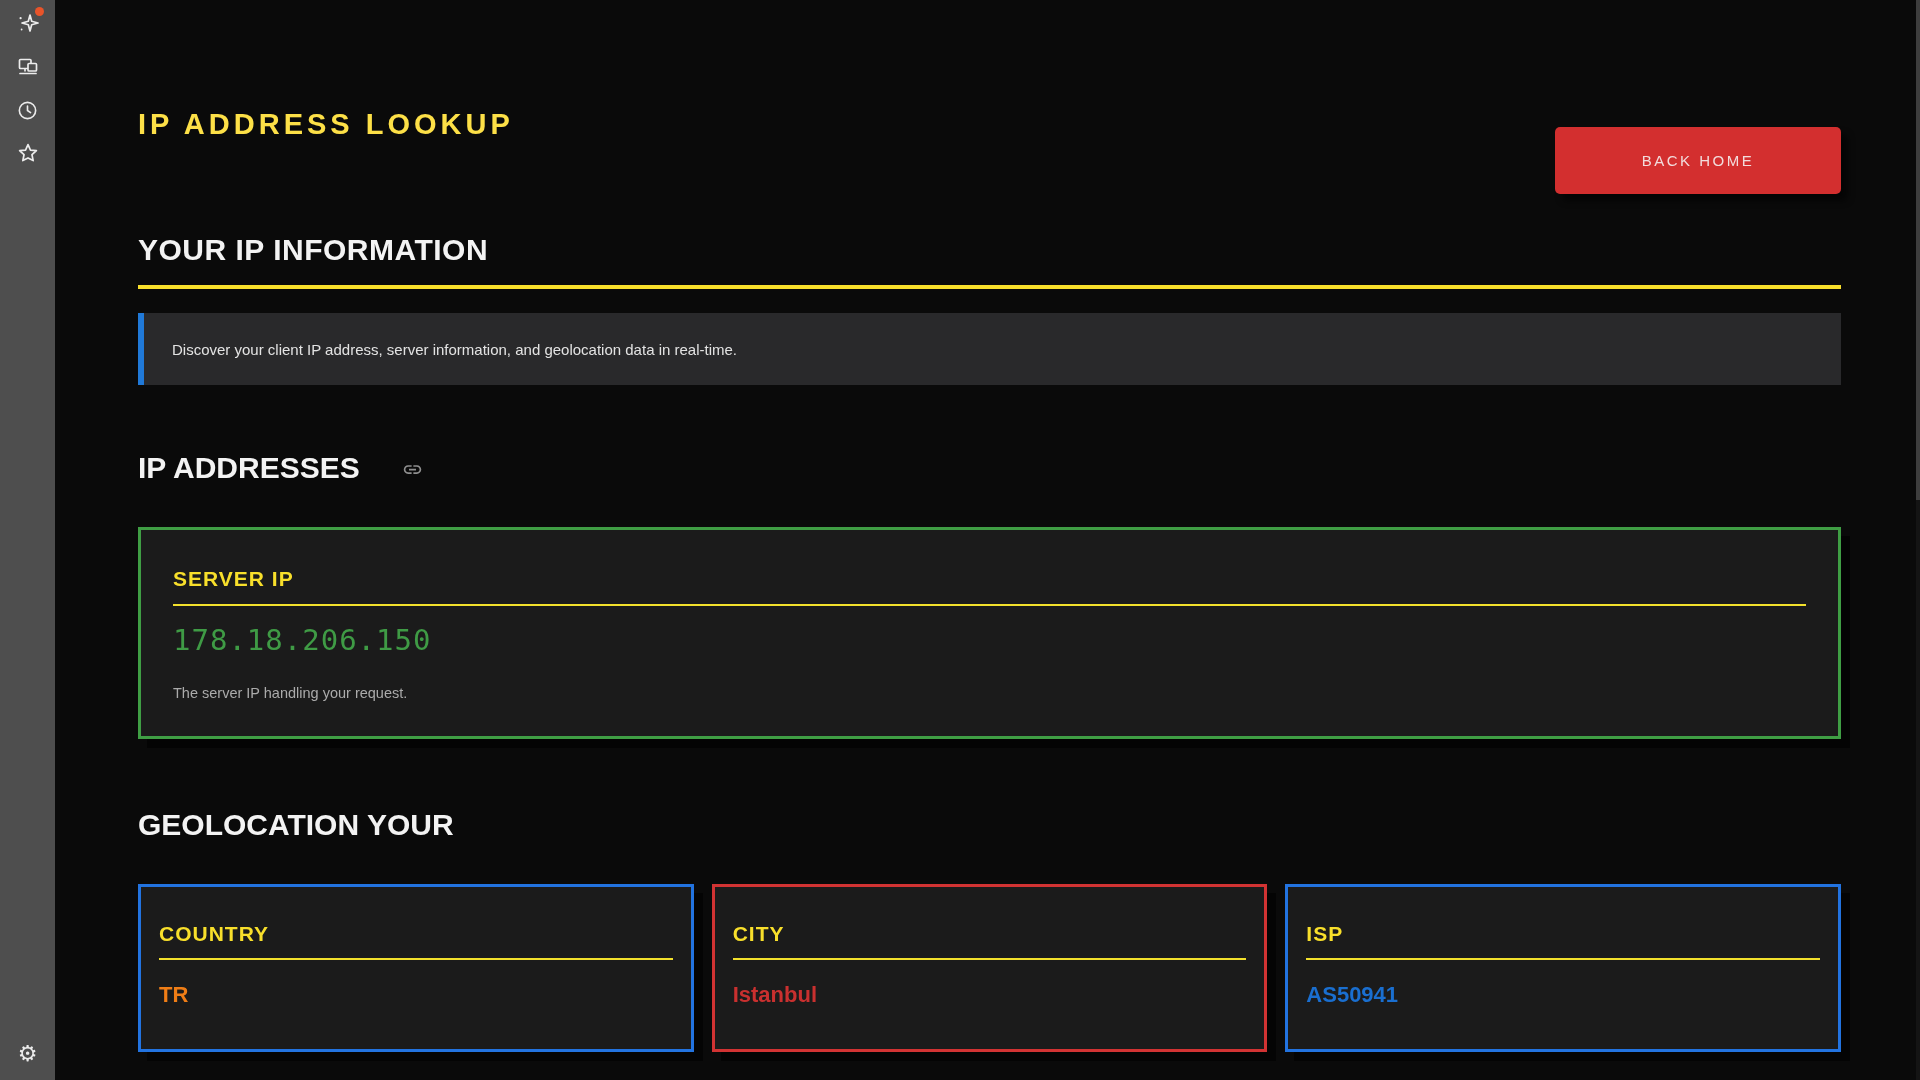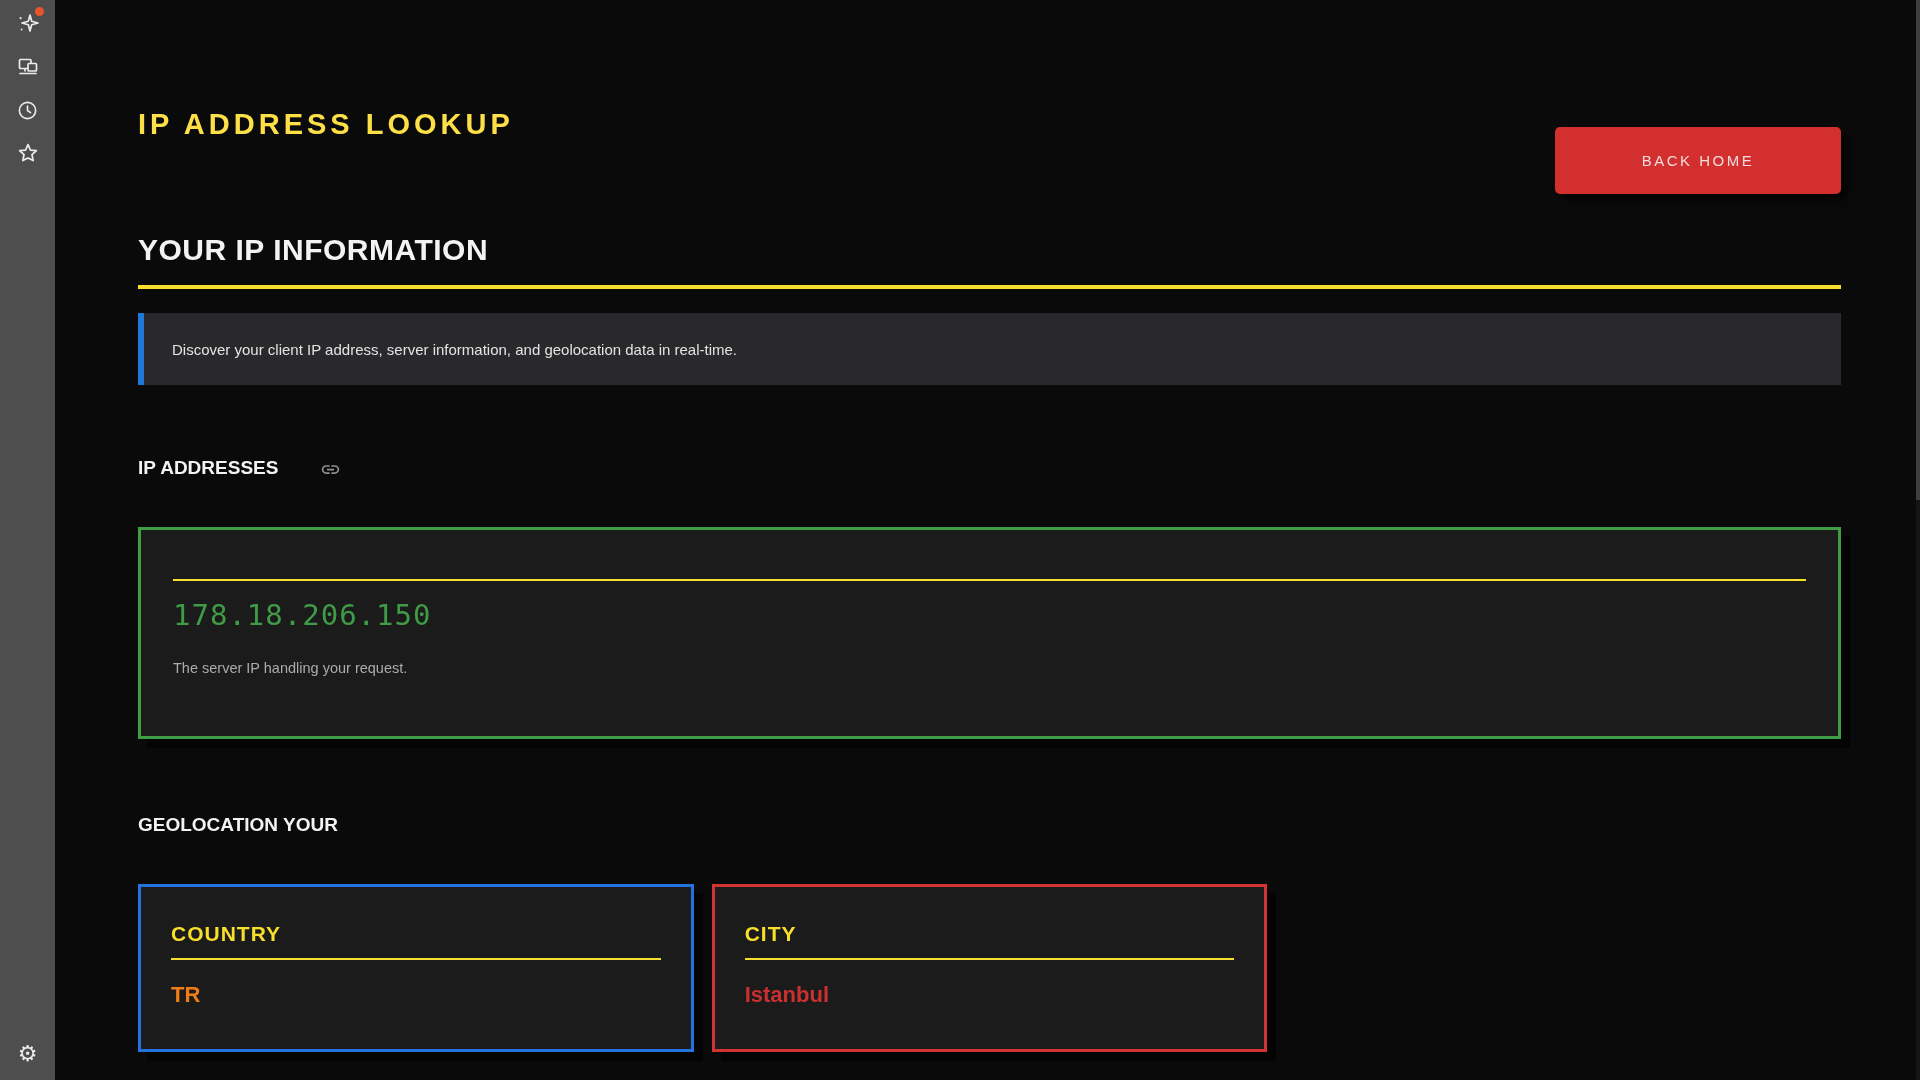--- a/index.html
+++ b/index.html
@@ -54,21 +54,21 @@
     margin-top:39px; font-size:30px; line-height:34px;
     font-weight:700; letter-spacing:0.5px; color:#f3f3f3;
   }
   .yellow-rule { margin-top:18px; height:4px; background:#f8df2b; }
   .info-callout {
     margin-top:24px; height:72px; background:#29292b;
     border-left:6px solid #2079d8;
     display:flex; align-items:center; padding-left:20px;
   }
   .info-callout p { font-size:15px; color:#e3e3e3;margin-left:8px; }
-  .h3 { font-size:19px; line-height:31px; font-weight:700; color:#f3f3f3; display:flex; align-items:center;gap:30px; }
+  .h3 { font-size:30px; line-height:31px; font-weight:700; color:#f3f3f3; display:flex; align-items:center;gap:30px; }
   .h3-ip { margin-top:67px; }
   .h3-geo { margin-top:70px; }
   .link-icon { margin-left:12px; margin-top:4px; }
   
   .server-card {
     margin-top:44px; height:212px;
     background:#1b1b1b; border:3px solid #3f9e44;
     padding:36px 32px 0;
     box-shadow:9px 9px 0 rgba(0,0,0,0.6);
   }
@@ -83,21 +83,21 @@
     font-size:29px; line-height:34px; letter-spacing:1px;
     color:#3f9b45; font-weight:400;
   }
   .card-desc { margin-top:27px; font-size:14.5px; line-height:18px; color:#ababab; font-weight:400; }
   .geo-grid {
     margin-top:44px;
     display:grid; grid-template-columns:repeat(3,1fr); gap:18px;
   }
   .geo-card {
     height:168px; background:#1b1b1b; border:3px solid #2273e0;
-    padding:34px 30px 0;
+    padding:34px 18px 0;
     box-shadow:9px 9px 0 rgba(0,0,0,0.6);
   }
   .geo-card .card-rule { margin-top:12px; }
   .geo-value { margin-top:19px; font-size:22px; line-height:31px; font-weight:700; }
   .b-blue { border-color:#2273e0; }
   .b-red  { border-color:#d23333; }
   .v-orange { color:#ef7d16; }
   .v-red    { color:#c9302f; }
   .v-blue   { color:#1a6fd0; }
 </style>
@@ -160,36 +160,42 @@
     </div>
 
     <h3 class="h3 h3-ip">
       <span>IP ADDRESSES</span>
       <svg class="link-icon" width="21" height="21" viewBox="0 0 24 24" fill="#8f8f8f">
         <path d="M3.9 12c0-1.71 1.39-3.1 3.1-3.1h4V7H7c-2.76 0-5 2.24-5 5s2.24 5 5 5h4v-1.9H7c-1.71 0-3.1-1.39-3.1-3.1zM8 13h8v-2H8v2zm9-6h-4v1.9h4c1.71 0 3.1 1.39 3.1 3.1s-1.39 3.1-3.1 3.1h-4V17h4c2.76 0 5-2.24 5-5s-2.24-5-5-5z"></path>
       </svg>
     </h3>
 
     <section class="server-card">
+      <div class="card-label">SERVER IP</div>
       <div class="card-rule"></div>
       <div class="ip-value">178.18.206.150</div>
       <p class="card-desc">The server IP handling your request.</p>
     </section>
 
     <h3 class="h3 h3-geo">
       <span>GEOLOCATION YOUR</span>
     </h3>
 
     <div class="geo-grid">
       <section class="geo-card b-blue">
         <div class="card-label">COUNTRY</div>
         <div class="card-rule"></div>
         <div class="geo-value v-orange">TR</div>
       </section>
       <section class="geo-card b-red">
         <div class="card-label">CITY</div>
         <div class="card-rule"></div>
         <div class="geo-value v-red">Istanbul</div>
       </section>
+      <section class="geo-card b-blue">
+        <div class="card-label">ISP</div>
+        <div class="card-rule"></div>
+        <div class="geo-value v-blue">AS50941</div>
+      </section>
     </div>
 
   </main>
 </div>
 
 </body></html>

